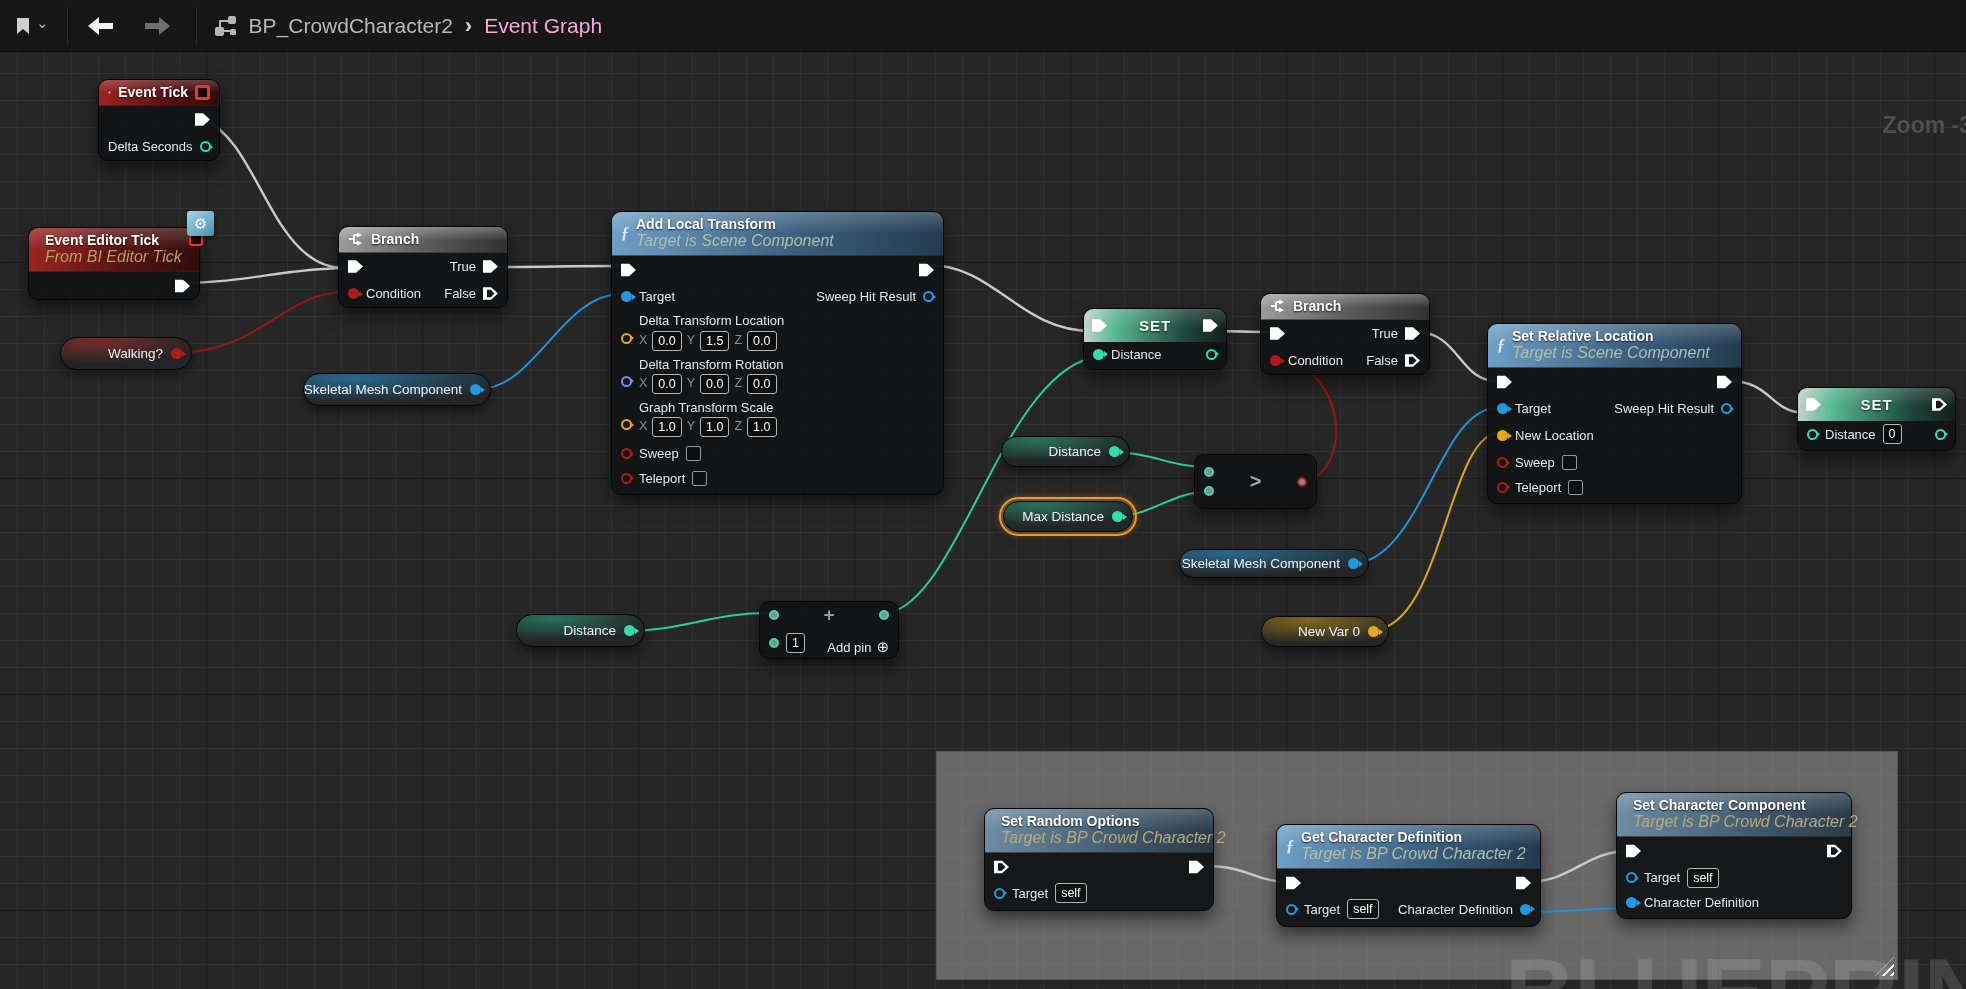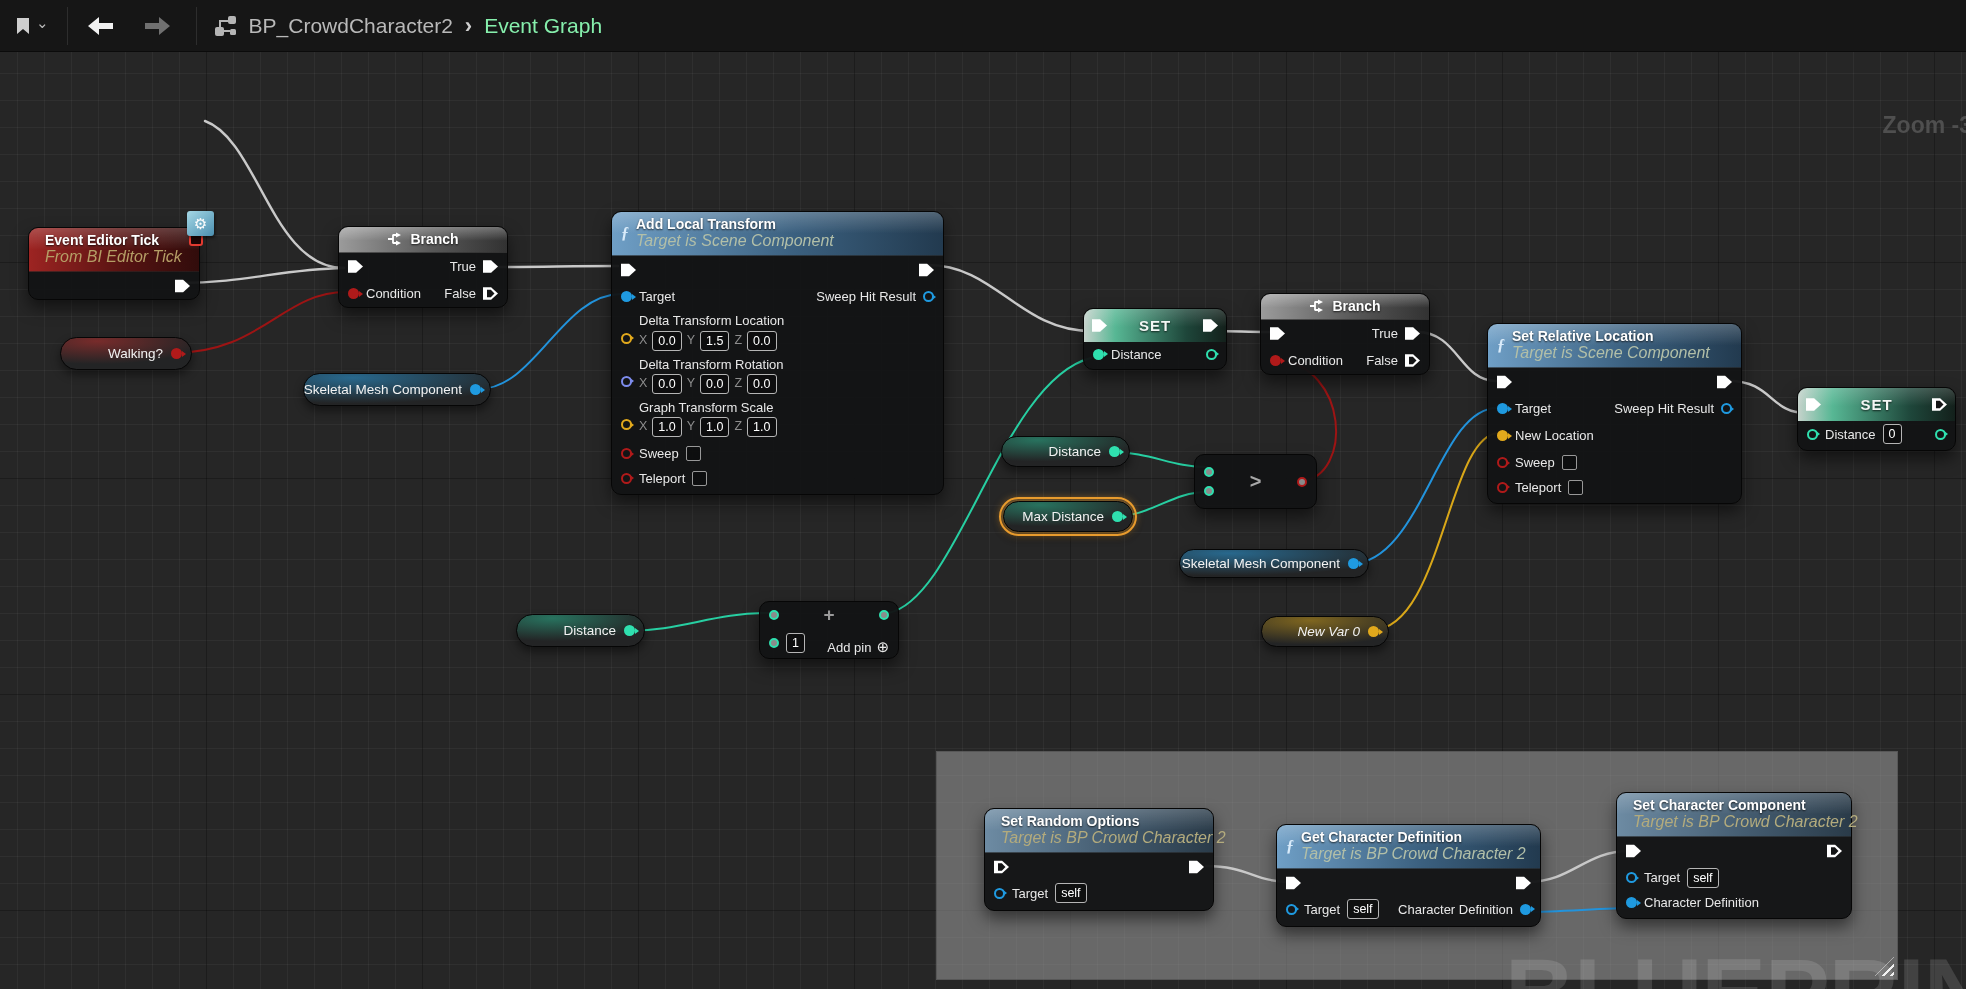--- a/index.html
+++ b/index.html
@@ -6,21 +6,21 @@
   html,body { background:#111; }
   body { font-family:"Liberation Sans", sans-serif; }
   #stage { position:relative; width:1966px; height:989px; overflow:hidden; background:#262626; }
 
   
   #toolbar { position:absolute; left:0; top:0; width:100%; height:52px; background:#161616;
              border-bottom:1px solid #0b0b0b; display:flex; align-items:center; z-index:10; }
   .tb-sep { width:1px; height:38px; background:#2d2d2d; margin:0 10px; }
   .tb-btn { display:flex; align-items:center; gap:4px; padding:0 8px; height:100%; cursor:pointer; }
   .crumb-parent { color:#b9b9b9; font-size:21px; margin-left:10px; }
-  .crumb-cur { color:#86efac; font-size:21px; }
+  .crumb-cur { color:#f9a8d4; font-size:21px; }
   .crumb-chev { color:#cfcfcf; font-size:22px; font-weight:700; margin:0 12px; }
   .zoom-label { position:absolute; right:-6px; top:60px; color:#4f4f4f; font-size:23px; font-weight:700; white-space:nowrap; }
 
   
   #graph { position:absolute; left:0; top:52px; width:1966px; height:937px; overflow:hidden;
     background-color:#262626;
     background-image:
       linear-gradient(rgba(0,0,0,.40) 1px, transparent 1px),
       linear-gradient(90deg, rgba(0,0,0,.40) 1px, transparent 1px),
       linear-gradient(rgba(255,255,255,.045) 1px, transparent 1px),
@@ -41,21 +41,21 @@
   .hdr-red  { background:linear-gradient(180deg, rgba(255,255,255,.20), rgba(255,255,255,0) 50%),
               linear-gradient(90deg,#9d2422,#571312 55%,#310c0b); }
   .hdr-red .nsub { color:#b59e66; }
   .hdr-blue { background:linear-gradient(180deg, rgba(255,255,255,.22), rgba(255,255,255,0) 50%),
               linear-gradient(90deg,#6f9fc6,#3b607f 55%,#223a4f); }
   .hdr-blue .nsub { color:#b2bfa8; }
   .hdr-steel{ background:linear-gradient(180deg, rgba(255,255,255,.20), rgba(255,255,255,0) 50%),
               linear-gradient(90deg,#6d8ba3,#445c70 55%,#2a3b49); }
   .hdr-steel .nsub { color:#b3ab7d; }
   .hdr-gray { background:linear-gradient(180deg, rgba(255,255,255,.30), rgba(255,255,255,0) 55%),
-              linear-gradient(90deg,#9b9b9b,#585858 55%,#323232);justify-content:center; }
+              linear-gradient(90deg,#9b9b9b,#585858 55%,#323232); }
 
   .row { display:flex; align-items:center; gap:7px; padding:3px 9px; min-height:27px; }
   .rt { margin-left:auto; display:flex; align-items:center; gap:7px; }
 
   
   .exec { width:15px; height:15px; flex:none; position:relative;
           clip-path:polygon(0 9%, 54% 9%, 100% 50%, 54% 91%, 0 91%); background:#fff; }
   .exec.hollow::after { content:""; position:absolute; inset:3px 3.5px; background:#141516;
           clip-path:polygon(0 9%, 54% 9%, 100% 50%, 54% 91%, 0 91%); }
 
@@ -190,20 +190,41 @@
 
         <path d="M625 579 C682 579, 712 561, 768 561" stroke="#27cfa2" stroke-width="2"></path>
         <path d="M888 561 C958 548, 1002 328, 1091 306" stroke="#27cfa2" stroke-width="2"></path>
         <path d="M1110 400 C1152 400, 1170 415, 1207 415" stroke="#27cfa2" stroke-width="2"></path>
         <path d="M1110 465 C1152 465, 1170 440, 1207 440" stroke="#27cfa2" stroke-width="2"></path>
 
         <path d="M1372 578 C1442 578, 1448 381, 1499 381" stroke="#d9a718" stroke-width="2"></path>
       </g>
     </svg>
 
+    <div class="node" style="left:98px; top:27px; width:122px;">
+      <div class="nhead hdr-red">
+        <svg class="i" width="15" height="15" viewBox="0 0 16 16">
+          <path d="M8 1 L15 8 L8 15 L1 8 Z" fill="none" stroke="#fff" stroke-width="1.6"></path>
+          <path d="M8 4.4 L11.6 8 L8 11.6 L4.4 8 Z" fill="#fff"></path>
+          </svg>
+        <span class="ntitle">Event Tick</span>
+        <span class="redbox" style="margin-left:auto;"></span>
+      </div>
+      <div class="row">
+          <div class="rt">
+            <span class="exec"></span>
+          </div>
+        </div>
+      <div class="row">
+        <div class="rt">
+          <span class="pin-label">Delta Seconds</span>
+          <span class="pin hollow c-float"></span>
+        </div>
+      </div>
+    </div>
 
     <div class="node" style="left:28px; top:175px; width:172px;">
       <div class="bp-icon">
         <span>⚙</span>
       </div>
       <div class="nhead hdr-red">
         <svg class="i" width="15" height="15" viewBox="0 0 16 16">
           <path d="M8 1 L15 8 L8 15 L1 8 Z" fill="none" stroke="#fff" stroke-width="1.6"></path>
           <path d="M8 4.4 L11.6 8 L8 11.6 L4.4 8 Z" fill="#fff"></path>
           </svg>
@@ -449,21 +470,21 @@
         <span class="pin-label">Teleport</span>
         <span class="chk"></span>
       </div>
     </div>
 
     <div class="pill p-obj" style="left:1179px; top:497px; width:190px; height:29px;">
       <span>Skeletal Mesh Component</span>
       <span class="pin c-obj"></span>
     </div>
 
-    <div class="pill p-vec" style="left:1261px; top:564px; width:128px; height:31px;font-style:italic;">
+    <div class="pill p-vec" style="left:1261px; top:564px; width:128px; height:31px;">
       <span>New Var 0</span>
       <span class="pin c-vec"></span>
     </div>
 
     <div class="node" style="left:1797px; top:335px; width:159px;">
       <div class="set-band">
         <span class="set-title">SET</span>
         <span class="exec"></span>
         <span class="exec hollow" style="margin-left:auto;"></span>
       </div>

